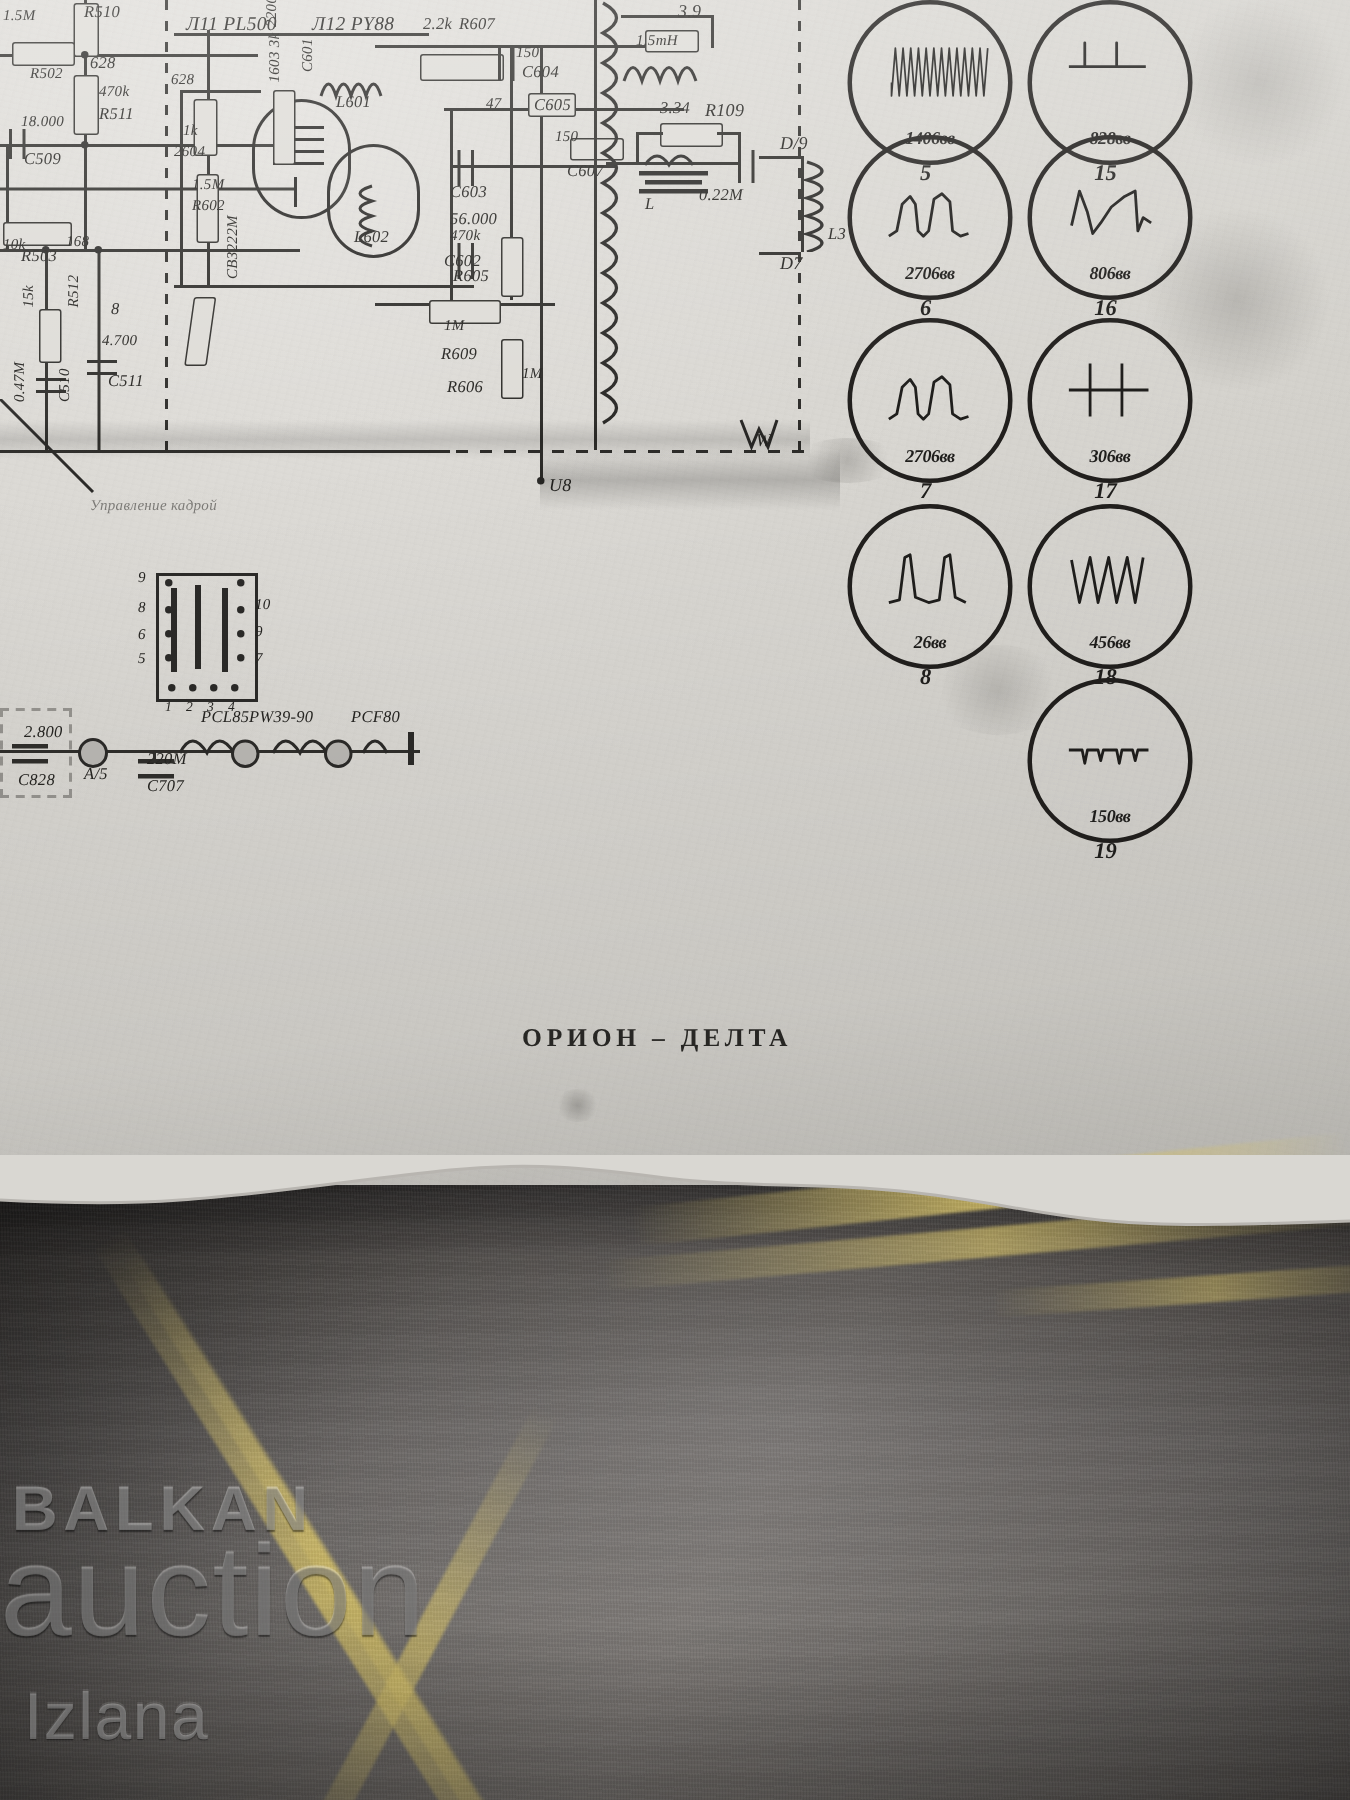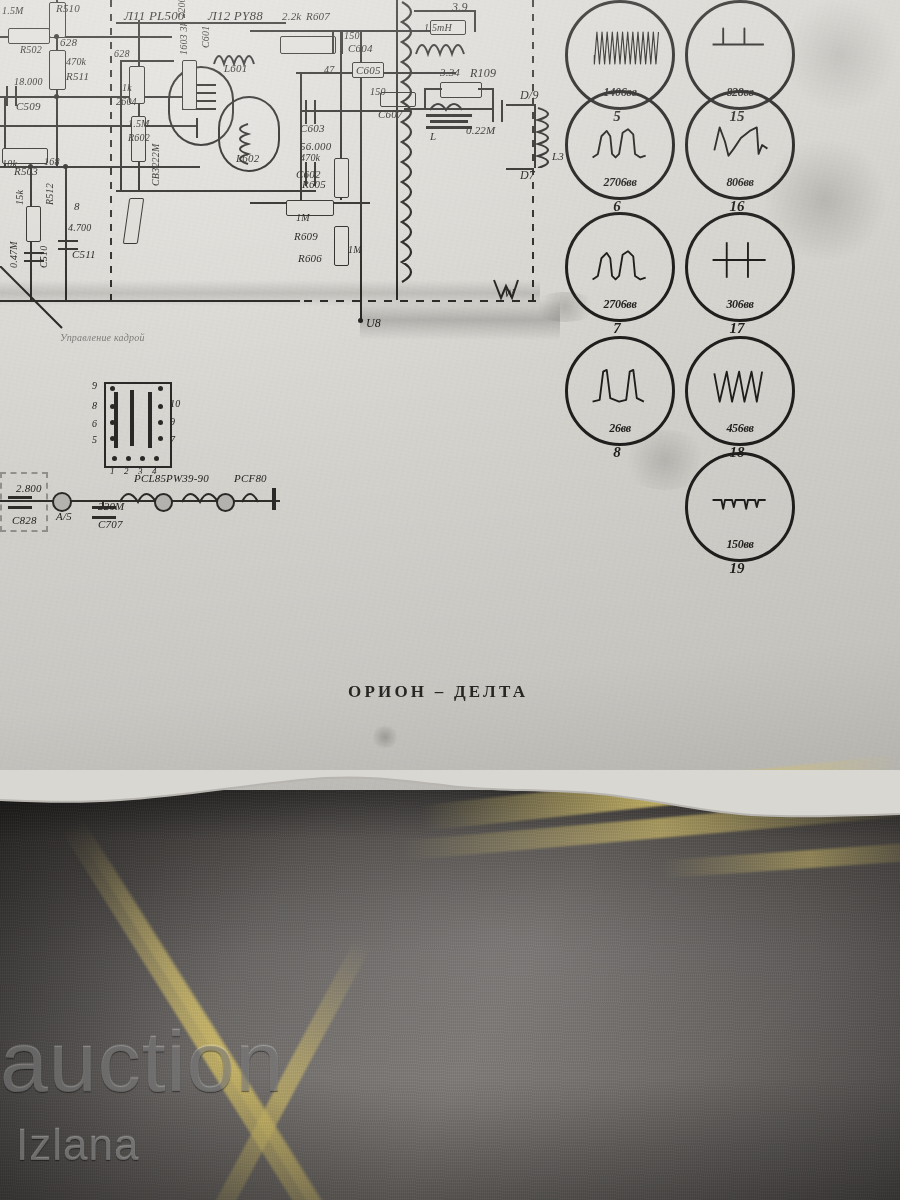--- a/index.html
+++ b/index.html
@@ -440,20 +440,21 @@
   <div id="fabric">
     <div class="stripe" style="left:420px;top:-10px;width:480px;height:26px;transform:rotate(-6deg);"></div>
     <div class="stripe" style="left:400px;top:28px;width:520px;height:20px;transform:rotate(-5deg);opacity:.7;"></div>
     <div class="stripe" style="left:660px;top:60px;width:300px;height:18px;transform:rotate(-4deg);opacity:.55;"></div>
     <div class="stripe" style="left:-60px;top:260px;width:560px;height:24px;transform:rotate(58deg);transform-origin:50% 50%;"></div>
     <div class="stripe" style="left:-40px;top:268px;width:540px;height:14px;transform:rotate(58deg);transform-origin:50% 50%;opacity:.6;"></div>
     <div class="stripe" style="left:100px;top:300px;width:360px;height:18px;transform:rotate(-62deg);transform-origin:50% 50%;opacity:.75;"></div>
     <div class="nap"></div>
     <div class="vig"></div>
 
+    <div class="wm wm1" style="left:8px;top:192px;">BALKAN</div>
     <div class="wm wm2" style="left:0px;top:222px;">auction</div>
     <div class="wm wm3" style="left:16px;top:330px;">Izlana</div>
   </div>
 
   <svg id="paperedge" viewBox="0 0 900 90" preserveAspectRatio="none">
     <path d="M0,0 L900,0 L900,44 C840,46 780,48 740,44 C690,40 660,30 600,24
              C540,18 500,22 450,16 C400,10 360,4 300,10 C240,16 180,26 120,30
              C80,33 40,32 0,30 Z" fill="#d9d7d2"></path>
     <path d="M0,30 C40,32 80,33 120,30 C180,26 240,16 300,10 C360,4 400,10 450,16
              C500,22 540,18 600,24 C660,30 690,40 740,44 C780,48 840,46 900,44" fill="none" stroke="#b8b5b0" stroke-width="2"></path>

